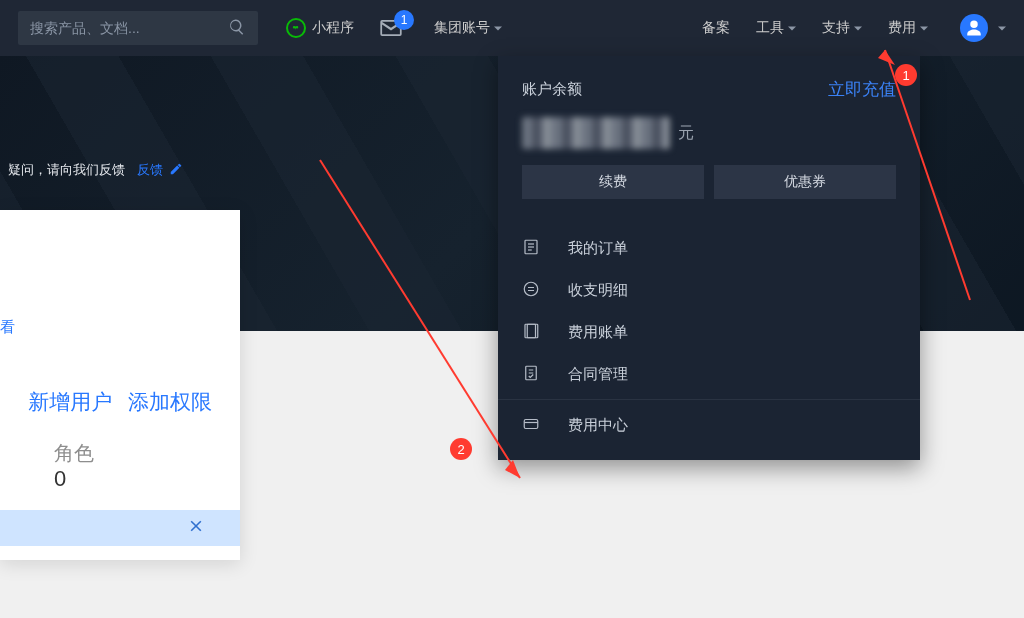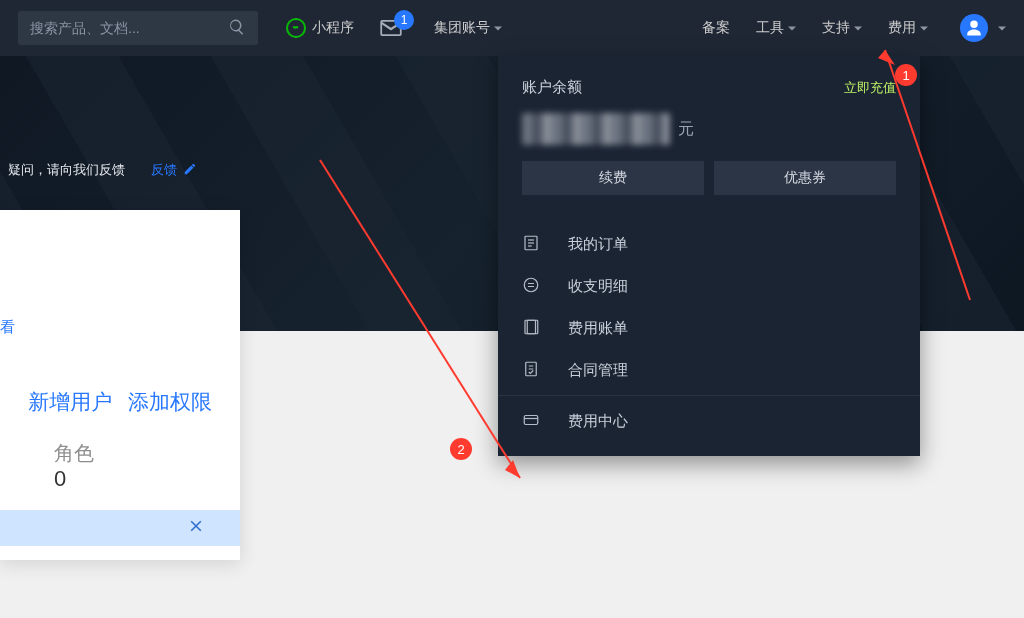--- a/index.html
+++ b/index.html
@@ -27,38 +27,38 @@
     .hero{height:275px;background:
         linear-gradient(135deg,#0f1823 0%,#16222e 50%,#0d1722 100%);
       position:relative;color:#fff;overflow:hidden}
     
     .tiles{position:absolute;inset:0;opacity:.55;
       background-image:
         repeating-linear-gradient(60deg,#1a2532 0 80px,#0e1823 80px 160px),
         repeating-linear-gradient(-60deg,#1a2532 0 80px,#0e1823 80px 160px);
       mix-blend-mode:lighten}
     .hero-text{position:absolute;left:0;top:105px;font-size:13px;color:#e6e9ee;display:flex;align-items:center;gap:6px;padding-left:8px}
-    .hero-text .fb-link{color:#2878ff;margin-left:20px}
+    .hero-text .fb-link{color:#2878ff;margin-left:6px}
     .hero-text .pen svg{width:14px;height:14px;fill:#2878ff}
 
     
     .card{position:absolute;left:0;top:210px;width:240px;height:350px;background:#fff;box-shadow:0 4px 18px rgba(0,0,0,.12);z-index:3}
     .card .view{position:absolute;left:0;top:108px;color:#2878ff;font-size:15px}
     .card .links{position:absolute;right:28px;top:178px;color:#2878ff;font-size:21px}
     .card .links span{margin-left:10px;cursor:pointer}
     .card .role-label{position:absolute;left:54px;top:230px;color:#8e8e8e;font-size:20px}
     .card .role-count{position:absolute;left:54px;top:256px;font-size:22px;color:#333}
     .card .bluebar{position:absolute;left:0;right:0;top:300px;height:36px;background:#cfe4ff;display:flex;align-items:center;justify-content:flex-end;padding-right:36px}
     .card .bluebar .x svg{width:16px;height:16px;stroke:#2f6fcf;stroke-width:2;fill:none}
 
     
     .dropdown{position:absolute;left:498px;top:56px;width:422px;background:#1b2433;color:#c9d0da;z-index:6;box-shadow:0 8px 22px rgba(0,0,0,.4)}
     .drop-head{display:flex;align-items:center;justify-content:space-between;padding:22px 24px 8px}
     .drop-head .balance-label{font-size:15px}
-    .drop-head .recharge{color:#bef264;font-size:13px;cursor:pointer}
+    .drop-head .recharge{color:#3b82f6;font-size:17px;cursor:pointer}
     .balance-row{display:flex;align-items:center;padding:8px 24px 16px;gap:8px}
     .balance-mask{width:148px;height:32px;background:
         repeating-linear-gradient(90deg,#6b7380 0 10px,#4a5160 10px 20px,#838a94 20px 30px);
       filter:blur(3px);border-radius:2px}
     .yuan{color:#9aa3b0}
     .btn-row{display:flex;gap:10px;padding:0 24px 18px}
     .btn-row .btn{flex:1;height:34px;background:#2c3546;display:flex;align-items:center;justify-content:center;font-size:14px;color:#d6dbe3;cursor:pointer}
     .menu-list{padding:10px 0 14px}
     .menu-item{display:flex;align-items:center;height:42px;padding:0 24px;gap:28px;cursor:pointer;font-size:15px}
     .menu-item .micon svg{width:18px;height:18px;stroke:#b6bdc8;fill:none;stroke-width:1.6}

